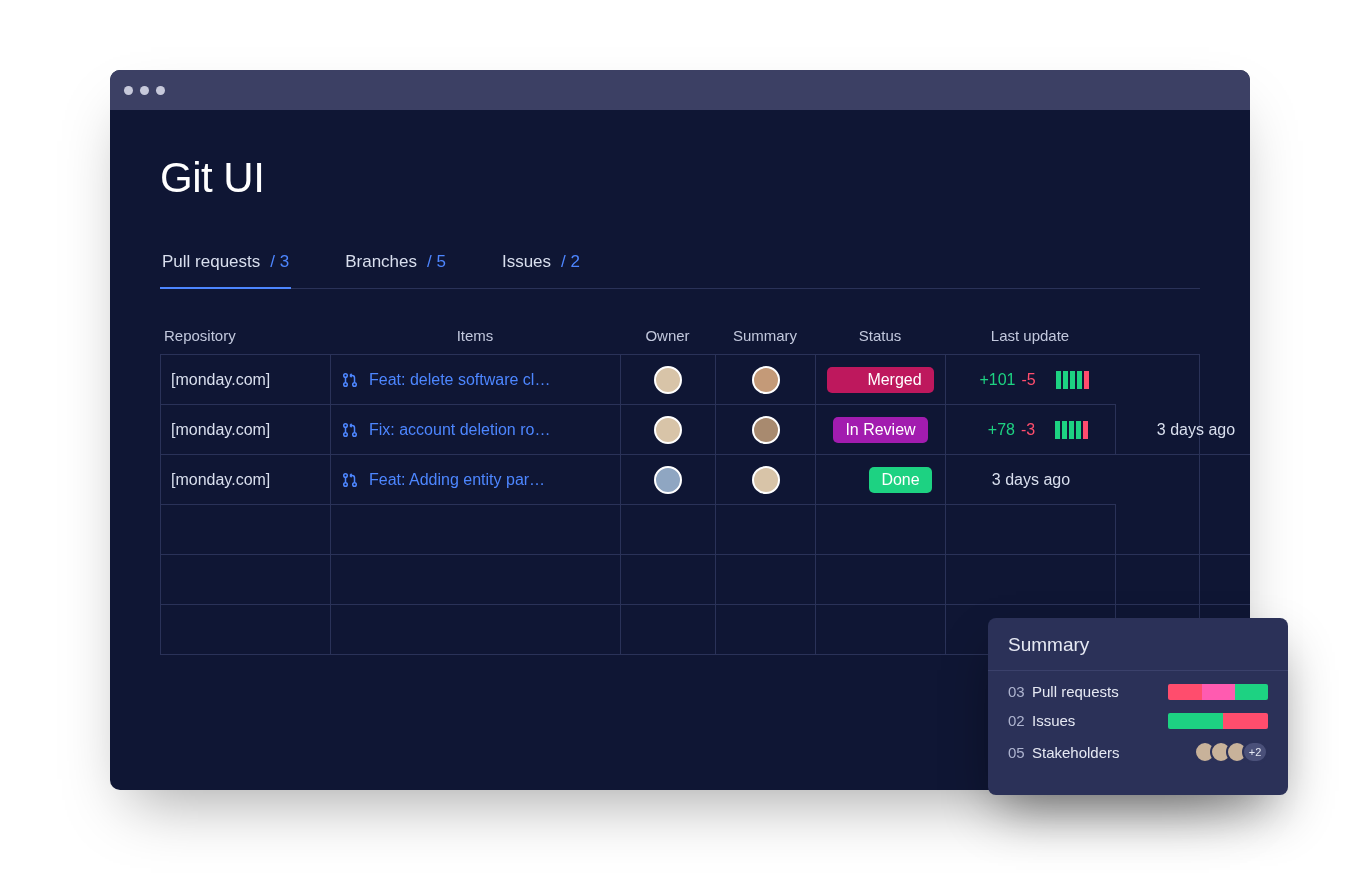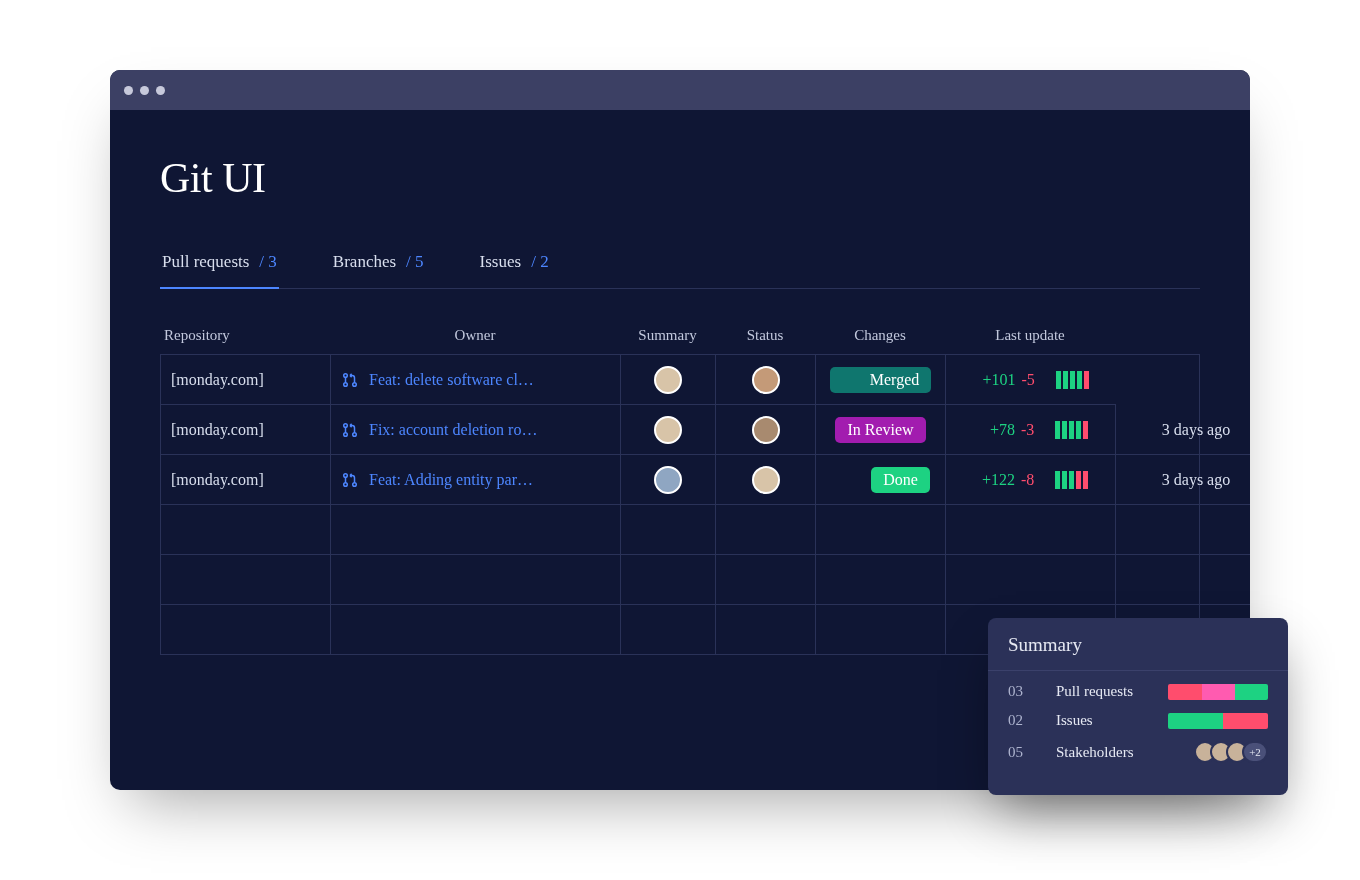--- a/index.html
+++ b/index.html
@@ -1,17 +1,17 @@
 <!DOCTYPE html>
 <html><head>
 <meta charset="utf-8">
 <style>
   * { box-sizing: border-box; margin: 0; padding: 0; }
   html, body { width: 1360px; height: 880px; background: #ffffff; font-family: "Segoe UI", "Helvetica Neue", Arial, sans-serif; }
-  .stage { position: relative; width: 1360px; height: 880px; font-family: Liberation Serif, serif; }
+  .stage { position: relative; width: 1360px; height: 880px; }
 
   
   .window {
     position: absolute;
     left: 110px; top: 70px;
     width: 1140px; height: 720px;
     background: #0f1634;
     border-radius: 10px;
     box-shadow: 0 30px 60px -20px rgba(0,0,0,0.35);
     overflow: hidden;
@@ -83,21 +83,21 @@
     background: #d8c4a8; border: 2px solid #ffffff;
     flex: 0 0 28px;
   }
   .avatar.b { background: #c49a78; }
   .avatar.c { background: #a88a6f; }
   .avatar.d { background: #8fa6c2; }
 
   .status-pill {
     padding: 4px 12px; border-radius: 5px; color: #ffffff; font-size: 16px;
   }
-  .status-merged   { background: #0f766e; padding-left: 40px; }
+  .status-merged   { background: #be185d; padding-left: 40px; }
   .status-inreview { background: #a21caf; }
   .status-done     { background: #1dd282; margin-left: 40px; }
 
   .changes { gap: 6px; font-size: 15px; }
   .ch-add { color: #1dd282; min-width: 42px; text-align: right; }
   .ch-del { color: #ff4d6d; min-width: 28px; text-align: left; }
   .bars { display: flex; gap: 2px; }
   .bars i { width: 5px; height: 18px; display: block; background: #1dd282; }
   .bars i.r { background: #ff4d6d; }
 
@@ -116,21 +116,21 @@
   }
   .summary-head {
     padding: 16px 20px 14px 20px;
     border-bottom: 1px solid #3b416b;
     font-size: 19px;
   }
   .summary-row {
     display: flex; align-items: center;
     padding: 12px 20px 0 20px;
     font-size: 15px;
-    gap: 24px;
+    gap: 0;
   }
   .summary-row .num { color: #aeb4cf; width: 24px; }
   .summary-row .lbl { flex: 1; }
   .seg { display: flex; height: 16px; width: 100px; border-radius: 2px; overflow: hidden; }
   .seg i { display: block; height: 100%; }
 
   .stk { display: flex; align-items: center; }
   .stk .mini {
     width: 22px; height: 22px; border-radius: 50%;
     background: #c8b29a; border: 2px solid #2b3158;
@@ -173,24 +173,24 @@
         </div>
         <div class="tab">
           <span>Issues</span>
           <span class="count">/ 2</span>
         </div>
       </div>
 
       <div class="table">
         <div class="thead">
           <div>Repository</div>
+          <div>Items</div>
           <div>Owner</div>
           <div>Summary</div>
           <div>Status</div>
-          <div>Changes</div>
           <div>Last update</div>
         </div>
         <div class="tbody" id="tbody">
             <div class="trow">
               <div class="repo">[monday.com]</div>
               <div class="item">
                 <span class="pr-icon"><svg viewBox="0 0 24 24">
                     <circle cx="6" cy="6" r="2.4"></circle>
                     <circle cx="6" cy="18" r="2.4"></circle>
                     <circle cx="18" cy="18" r="2.4"></circle>
@@ -271,31 +271,20 @@
               </div>
               <div>
                 <span class="avatar d"></span>
               </div>
               <div>
                 <span class="avatar "></span>
               </div>
               <div>
                 <span class="status-pill status-done">Done</span>
               </div>
-              <div class="changes">
-                <span class="ch-add">+122</span>
-                <span class="ch-del">-8</span>
-                <span class="bars">
-                  <i></i>
-                  <i></i>
-                  <i></i>
-                  <i class="r"></i>
-                  <i class="r"></i>
-                </span>
-              </div>
               <div class="lastup">3 days ago</div>
             </div>
             <div class="trow">
               <div></div>
               <div></div>
               <div></div>
               <div></div>
               <div></div>
               <div></div>
               <div></div>

